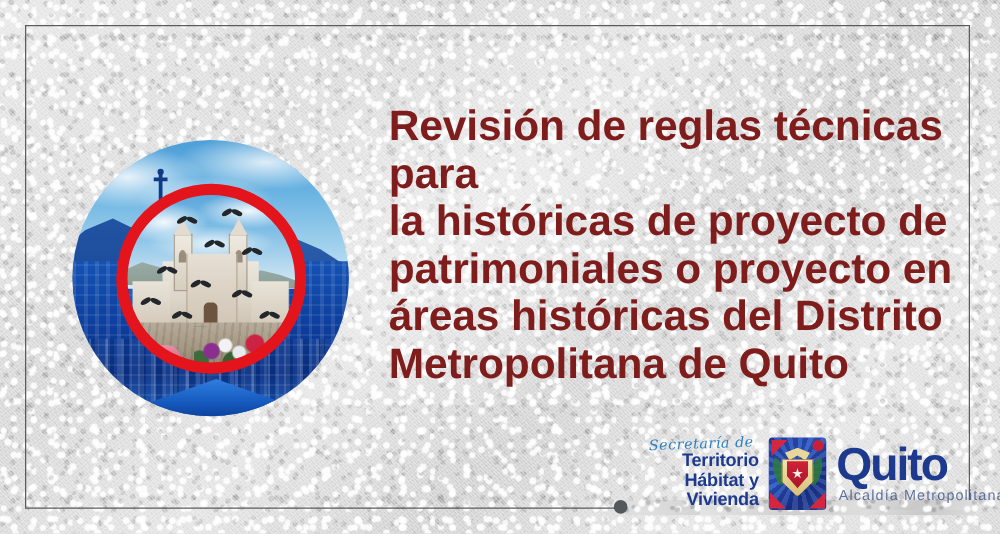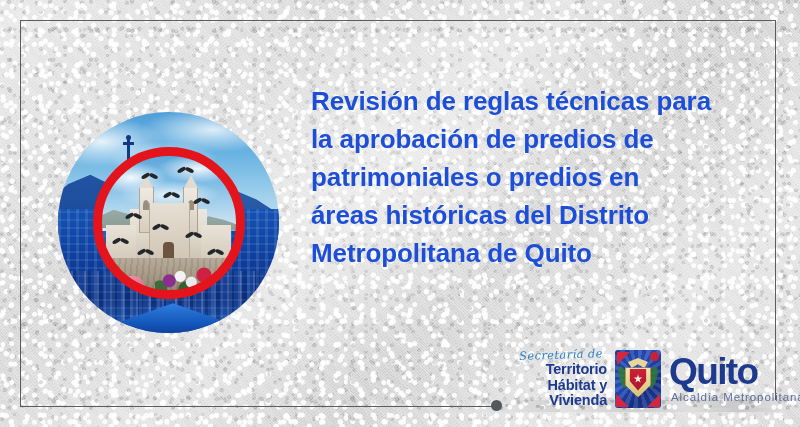--- a/index.html
+++ b/index.html
@@ -346,24 +346,24 @@
     border: 9px solid #e3141b;
     box-sizing: border-box;
   }
 
   
   .title {
     position: absolute;
     left: 311px;
     top: 82px;
     width: 470px;
-    color: #1d4ed8;
+    color: #7f1d1d;
     font-family: "Liberation Sans", sans-serif;
     font-weight: bold;
-    font-size: 26px;
+    font-size: 34px;
     line-height: 38px;
     letter-spacing: -0.1px;
   }
 
   
   .logos {
     position: absolute;
     left: 495px;
     top: 346px;
     width: 300px;
@@ -574,22 +574,22 @@
             <span class="w2"></span>
           </div>
       </div>
 
       <div class="red-ring"></div>
     </div>
   </div>
 
   <div class="title">
     <div>Revisión de reglas técnicas para</div>
-    <div>la aprobación de predios de</div>
-    <div>patrimoniales o predios en</div>
+    <div>la históricas de proyecto de</div>
+    <div>patrimoniales o proyecto en</div>
     <div>áreas históricas del Distrito</div>
     <div>Metropolitana de Quito</div>
   </div>
 
   <div class="logos">
 
     <div class="sec-logo">
       <span class="sec-script">Secretaría de</span>
       <span class="sec-line">Territorio</span>
       <span class="sec-line">Hábitat y</span>

